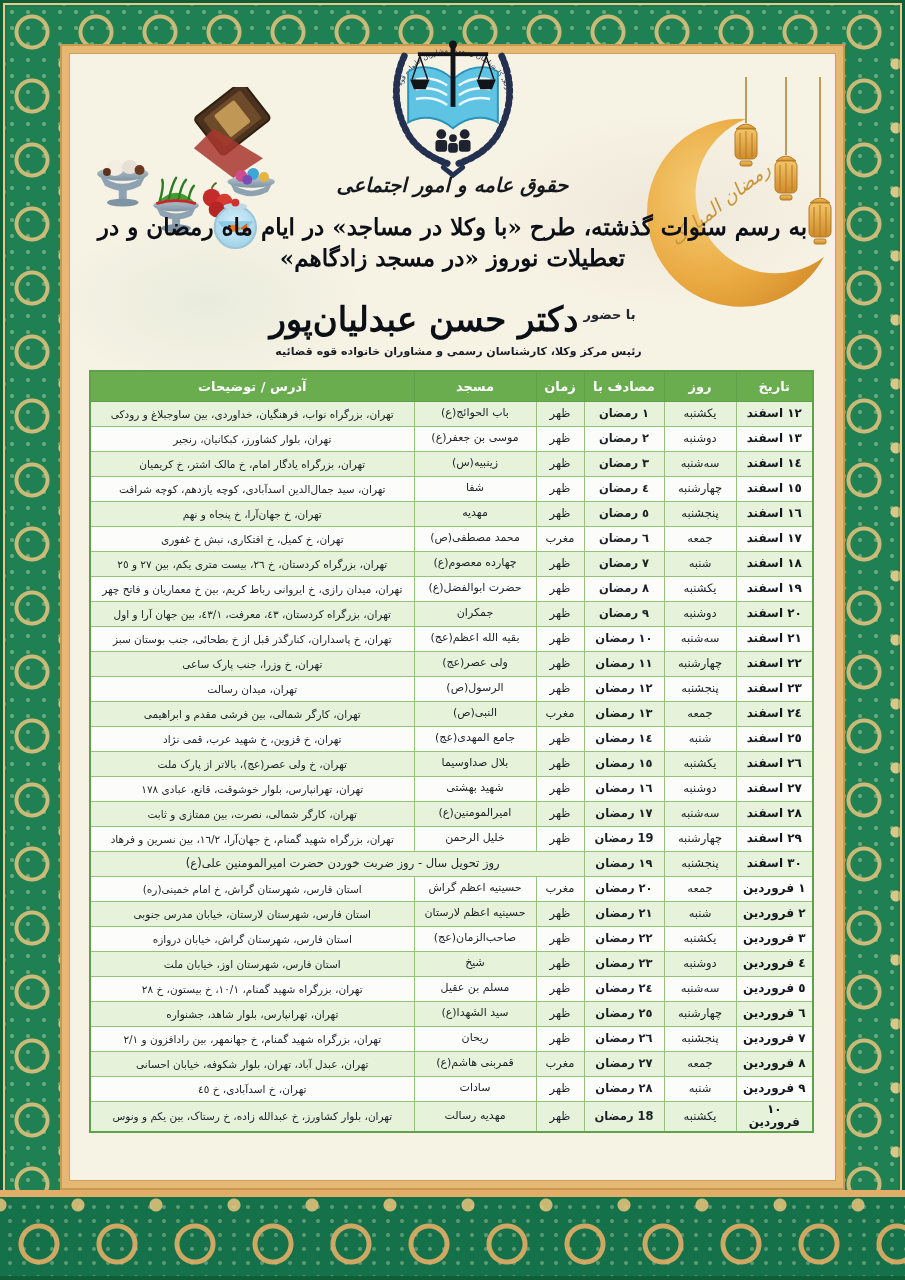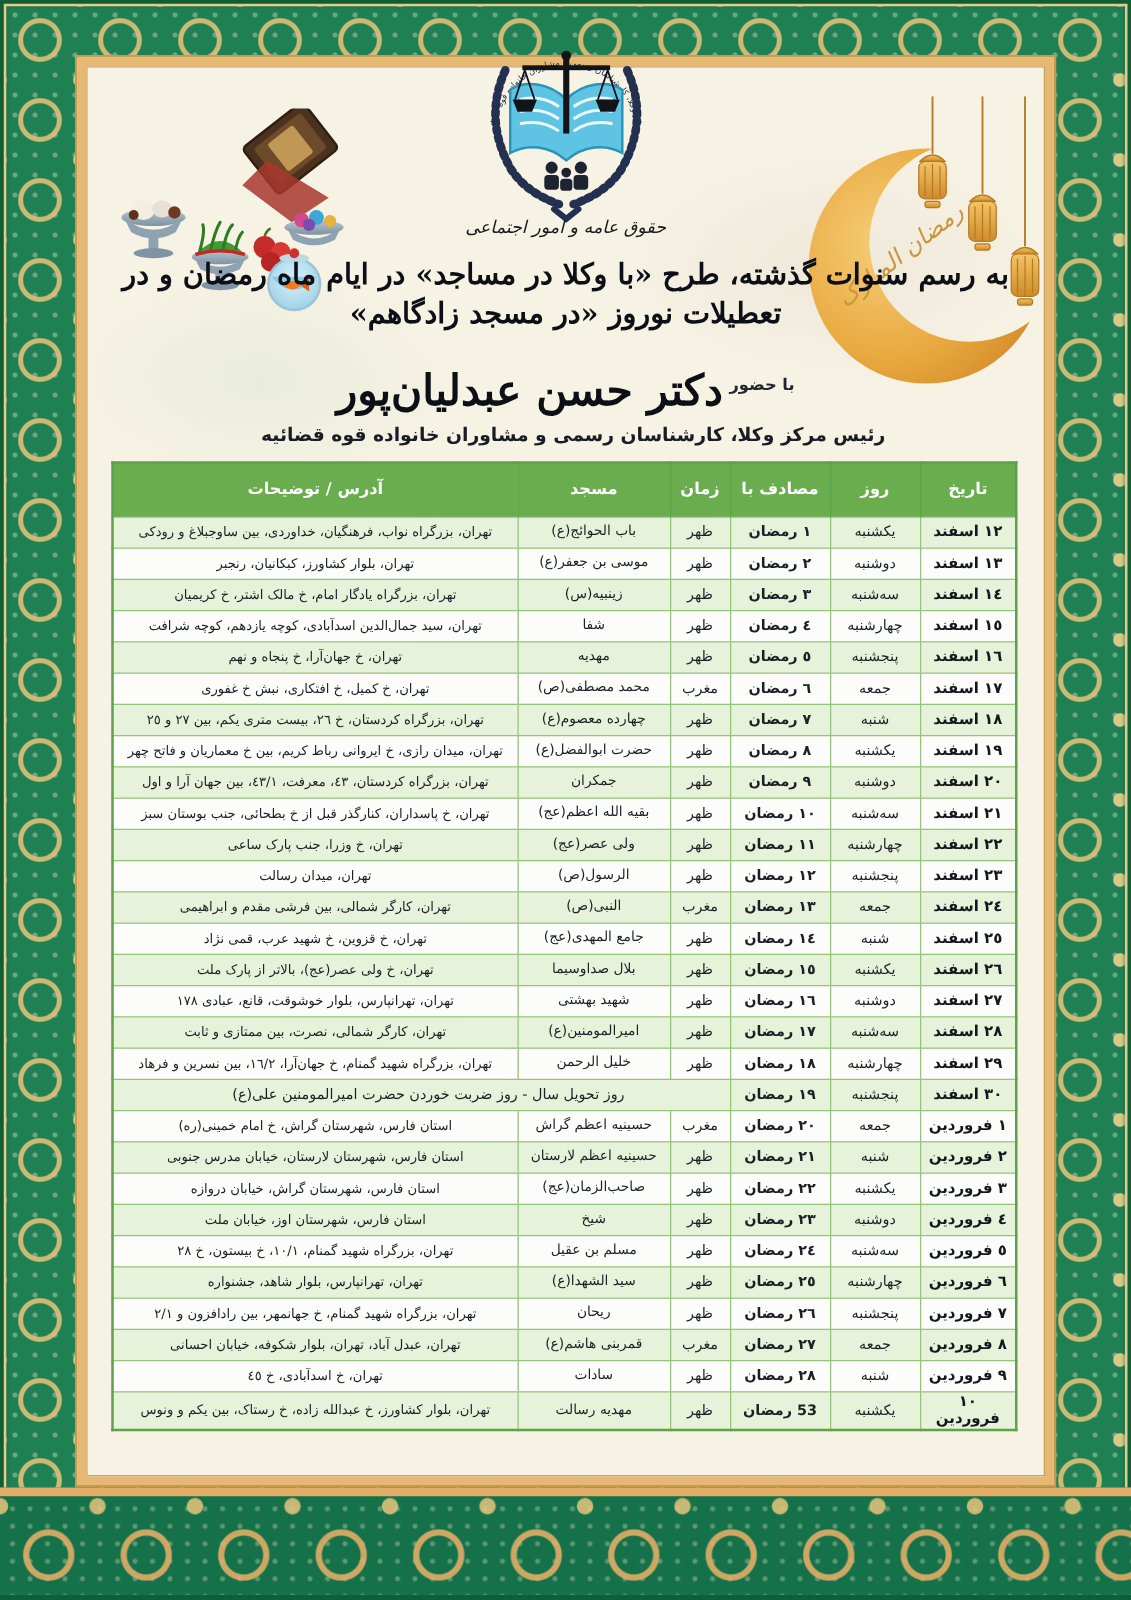--- a/index.html
+++ b/index.html
@@ -43,36 +43,36 @@
     border:7px solid #e5b873;
     box-shadow: 0 0 0 2px #c79a52, inset 0 0 0 1px #caa05a;
   }
 
   .decor { position:absolute; z-index:1; }
   .emblem-wrap { left:50%; transform:translateX(-50%); top:-34px; width:156px; text-align:center; }
   .haftsin-wrap { left:16px; top:34px; width:198px; }
   .crescent-wrap { right:-4px; top:24px; width:212px; }
 
   .header-block { position:relative; z-index:2; text-align:center; padding-top:120px; }
-  .emblem-caption { font-family:"DejaVu Serif", serif; font-style:italic; font-weight:normal; font-size:14px; color:#15181c;text-align:center; }
+  .emblem-caption { font-family:"DejaVu Serif", serif; font-style:italic; font-weight:bold; font-size:20px; color:#15181c;text-align:center; }
   .verse-line { margin-top:10px; font-size:17px; font-weight:bold; color:#10131a; }
   .verse-ref { font-size:8px; font-weight:normal; color:#3a3f4a; }
   .main-title { margin:14px auto 0; width:94%; font-family:"DejaVu Serif", serif; font-weight:bold; font-size:23px; line-height:1.35; color:#0c0f16; }
   .speaker-line { margin-top:26px; color:#0c0f16; }
   .presence { font-size:13px; font-weight:bold; vertical-align:12px; color:#22262e; }
   .speaker-name { font-family:"DejaVu Serif", serif; font-weight:bold; font-size:34px; letter-spacing:-1px; }
-  .speaker-role { margin-top:6px; font-size:15px; font-weight:bold; color:#181c24;padding-left:12px; }
+  .speaker-role { margin-top:6px; font-size:11px; font-weight:bold; color:#181c24;padding-left:12px; }
   .period-title { margin-top:13px; font-family:"DejaVu Serif", serif; font-weight:bold; font-size:21px; color:#0b0e14; }
 
   
   .table-wrap { position:relative; z-index:2; width:723px; margin:12px auto 0; }
   table.schedule { width:100%; border-collapse:collapse; table-layout:fixed; border:2px solid #5da24a; }
   .schedule th {
     background:#69ad4f; color:#ffffff; font-weight:bold; font-size:13px;
-    height:43px; border:1px solid #5da24a; padding:1px 4px;
+    height:30px; border:1px solid #5da24a; padding:1px 4px;
   }
   .schedule td {
     border:1px solid #94c47a; height:25px; padding:1px 5px;
     text-align:center; vertical-align:middle; color:#1c2026;
     font-size:11.5px; line-height:1.15; overflow:hidden;
   }
   .schedule tr.tint td { background:#e6f2da; }
   .schedule tr.plain td { background:#fcfdfa; }
   td.c-date { font-weight:bold; font-size:12px; color:#14181e;margin-top:46px; }
   td.c-occasion { font-weight:bold; }
@@ -402,21 +402,21 @@
             <td class="c-date">٢٨ اسفند</td>
             <td class="c-day">سه‌شنبه</td>
             <td class="c-occasion">١٧ رمضان</td>
             <td class="c-time">ظهر</td>
             <td class="c-mosque">امیرالمومنین(ع)</td>
             <td class="c-address">تهران، کارگر شمالی، نصرت، بین ممتازی و ثابت</td>
           </tr>
           <tr class="plain">
             <td class="c-date">٢٩ اسفند</td>
             <td class="c-day">چهارشنبه</td>
-            <td class="c-occasion">١٨ رمضان</td>
+            <td class="c-occasion">19 رمضان</td>
             <td class="c-time">ظهر</td>
             <td class="c-mosque">خلیل الرحمن</td>
             <td class="c-address">تهران، بزرگراه شهید گمنام، خ جهان‌آرا، ١٦/٢، بین نسرین و فرهاد</td>
           </tr>
           <tr class="tint">
             <td class="c-date">٣٠ اسفند</td>
             <td class="c-day">پنجشنبه</td>
             <td class="c-occasion">١٩ رمضان</td>
             <td class="c-merged" colspan="3">روز تحویل سال - روز ضربت خوردن حضرت امیرالمومنین علی(ع)</td>
           </tr>
@@ -488,21 +488,21 @@
             <td class="c-date">٩ فروردین</td>
             <td class="c-day">شنبه</td>
             <td class="c-occasion">٢٨ رمضان</td>
             <td class="c-time">ظهر</td>
             <td class="c-mosque">سادات</td>
             <td class="c-address">تهران، خ اسدآبادی، خ ٤٥</td>
           </tr>
           <tr class="tint">
             <td class="c-date">١٠ فروردین</td>
             <td class="c-day">یکشنبه</td>
-            <td class="c-occasion">53 رمضان</td>
+            <td class="c-occasion">18 رمضان</td>
             <td class="c-time">ظهر</td>
             <td class="c-mosque">مهدیه رسالت</td>
             <td class="c-address">تهران، بلوار کشاورز، خ عبدالله زاده، خ رستاک، بین یکم و ونوس</td>
           </tr>
         </tbody>
     </table>
   </div>
 </div>
 
 </body></html>

